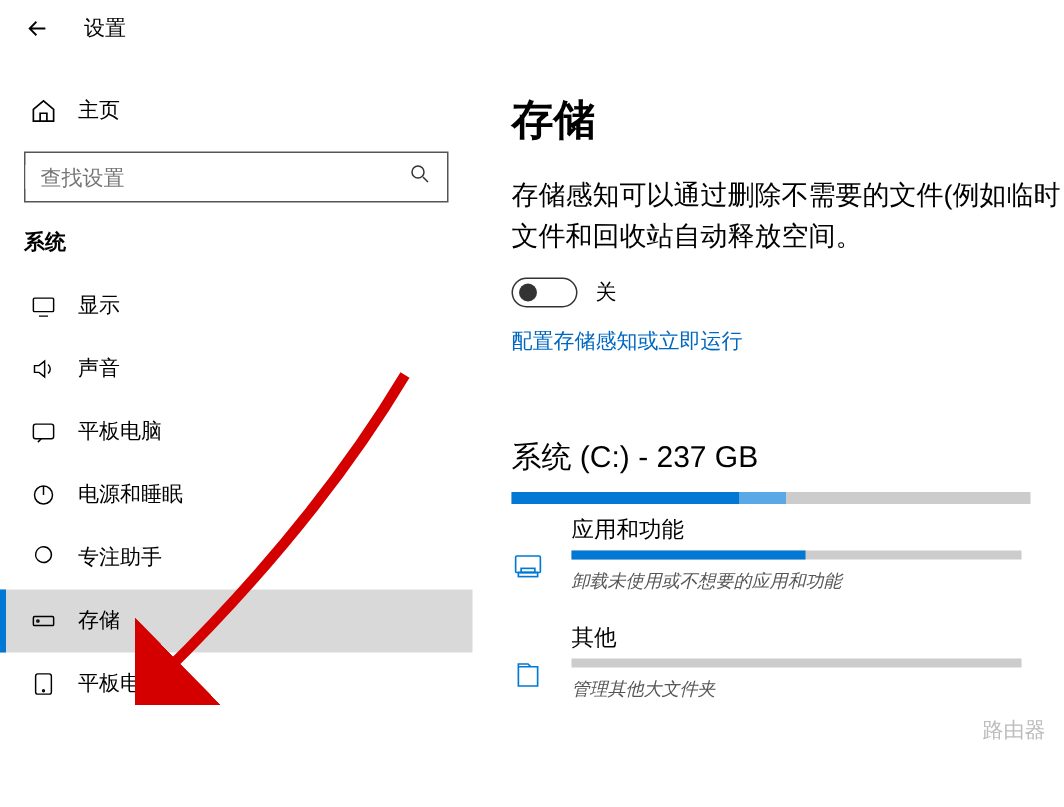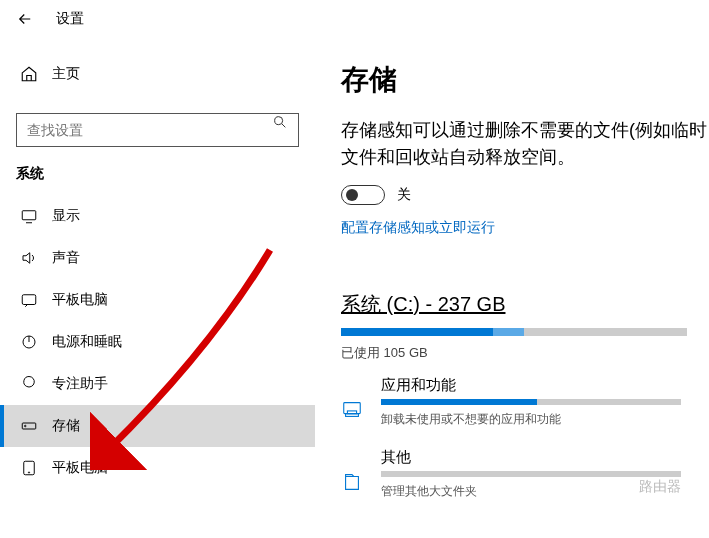--- a/index.html
+++ b/index.html
@@ -4,51 +4,51 @@
 <style>
   * { margin: 0; padding: 0; box-sizing: border-box; }
   body { font-family: "Microsoft YaHei", "Segoe UI", sans-serif; width: 709px; height: 538px; background: #fff; overflow: hidden; position: relative; color: #000; }
   .header { display: flex; align-items: flex-start; padding: 10px 16px; gap: 22px; }
   .back-btn { font-size: 18px; color: #000; cursor: pointer; }
   .header-title { font-size: 14px; }
   .content { display: flex; }
   .sidebar { width: 315px; padding: 0 16px; }
   .home-row { display: flex; align-items: center; gap: 14px; padding: 12px 4px 12px 4px; margin-top: 10px; cursor: pointer; }
   .home-row span { font-size: 14px; }
-  .search-box { display: flex; border: 1px solid #555; height: 34px; margin-top: 18px; }
+  .search-box { display: flex; align-items: center; border: 1px solid #555; height: 34px; margin-top: 6px; }
   .search-input { flex: 1; border: none; outline: none; padding: 0 10px; font-size: 14px; }
   .search-icon { padding: 0 10px; color: #333; }
   .section-label { font-weight: 700; font-size: 14px; margin-top: 18px; margin-bottom: 12px; }
   .nav-item { display: flex; align-items: flex-end; gap: 14px; padding: 12px 4px; cursor: pointer; font-size: 14px; position: relative; }
   .nav-item.active { background: #d9d9d9; margin-left: -16px; margin-right: -16px; padding-left: 20px; }
   .nav-item.active::before { content: ""; position: absolute; left: 0; top: 0; bottom: 0; width: 4px; background: #0078d4; }
   .nav-icon { width: 18px; display: flex; justify-content: center; }
   .main { flex: 1; padding-top: 18px; padding-left: 26px; padding-right: 0; }
   .page-title { font-size: 28px; font-weight: 600; margin-bottom: 18px; }
   .description { font-size: 18px; line-height: 1.5; margin-bottom: 14px; }
   .toggle-row { display: flex; align-items: center; gap: 12px; margin-bottom: 14px; }
   .toggle { width: 44px; height: 20px; border: 1px solid #333; border-radius: 10px; position: relative; cursor: pointer; }
   .toggle-knob { width: 12px; height: 12px; background: #333; border-radius: 50%; position: absolute; top: 3px; left: 4px; }
   .toggle-label { font-size: 14px; }
   .link { color: #0067c0; font-size: 14px; cursor: pointer; }
-  .drive-title { font-size: 20px; margin-top: 54px; margin-bottom: 10px; text-decoration: underline; }
+  .drive-title { font-size: 20px; margin-top: 54px; margin-bottom: 10px; }
   .progress-bar { width: 346px; height: 8px; background: #ccc; display: flex; margin-bottom: 8px; }
   .progress-seg1 { background: #0078d4; height: 100%; }
   .progress-seg2 { background: #5aa9e6; height: 100%; }
   .usage-text { font-size: 13px; color: #444; margin-bottom: 14px; }
   .usage-desc { font-size: 14px; margin-bottom: 20px; }
   .category-row { display: flex; gap: 18px; margin-bottom: 6px; align-items: center; }
   .cat-icon { width: 22px; display: flex; justify-content: center; padding-top: 2px; color: #0078d4; }
   .cat-body { flex: 1; }
   .cat-title { font-size: 15px; margin-bottom: 4px; }
   .cat-bar { width: 300px; height: 6px; background: #ccc; margin-bottom: 6px; }
   .cat-bar-fill { height: 100%; background: #0078d4; }
-  .cat-sub { font-size: 12px; color: #555; margin-bottom: 14px; }
+  .cat-sub { font-size: 12px; color: #555; margin-bottom: 14px; font-style: italic; }
   .arrow-svg { position: absolute; left: 90px; top: 240px; pointer-events: none; z-index: 5; }
-  .watermark { position: absolute; right: 28px; bottom: 42px; font-size: 14px; color: #bbb; z-index: 4; }
+  .watermark { position: absolute; right: 12px; bottom: 42px; font-size: 14px; color: #bbb; z-index: 4; }
 </style>
 </head>
 <body>
 
 <div class="header">
   <span class="back-btn">
     <svg width="18" height="18" viewBox="0 0 24 24" fill="none" stroke="currentColor" stroke-width="1.6">
         <path d="M19 12H5M11 18l-6-6 6-6"></path>
       </svg>
   </span>
@@ -152,21 +152,20 @@
       </div>
       <span class="toggle-label">关</span>
     </div>
     <div class="link">配置存储感知或立即运行</div>
 
     <div class="drive-title">系统 (C:) - 237 GB</div>
     <div class="progress-bar">
       <div class="progress-seg1" style="width:44%"></div>
       <div class="progress-seg2" style="width:9%"></div>
     </div>
-    <div class="usage-text">已使用 105 GB</div>
 
     <div class="category-row">
       <span class="cat-icon">
         <svg width="22" height="22" viewBox="0 0 24 24" fill="none" stroke="currentColor" stroke-width="1.2">
             <rect x="3" y="4" width="18" height="12" rx="1"></rect>
             <rect x="7" y="13" width="10" height="3"></rect>
             <rect x="5" y="16" width="14" height="3"></rect>
           </svg>
       </span>
       <div class="cat-body">

